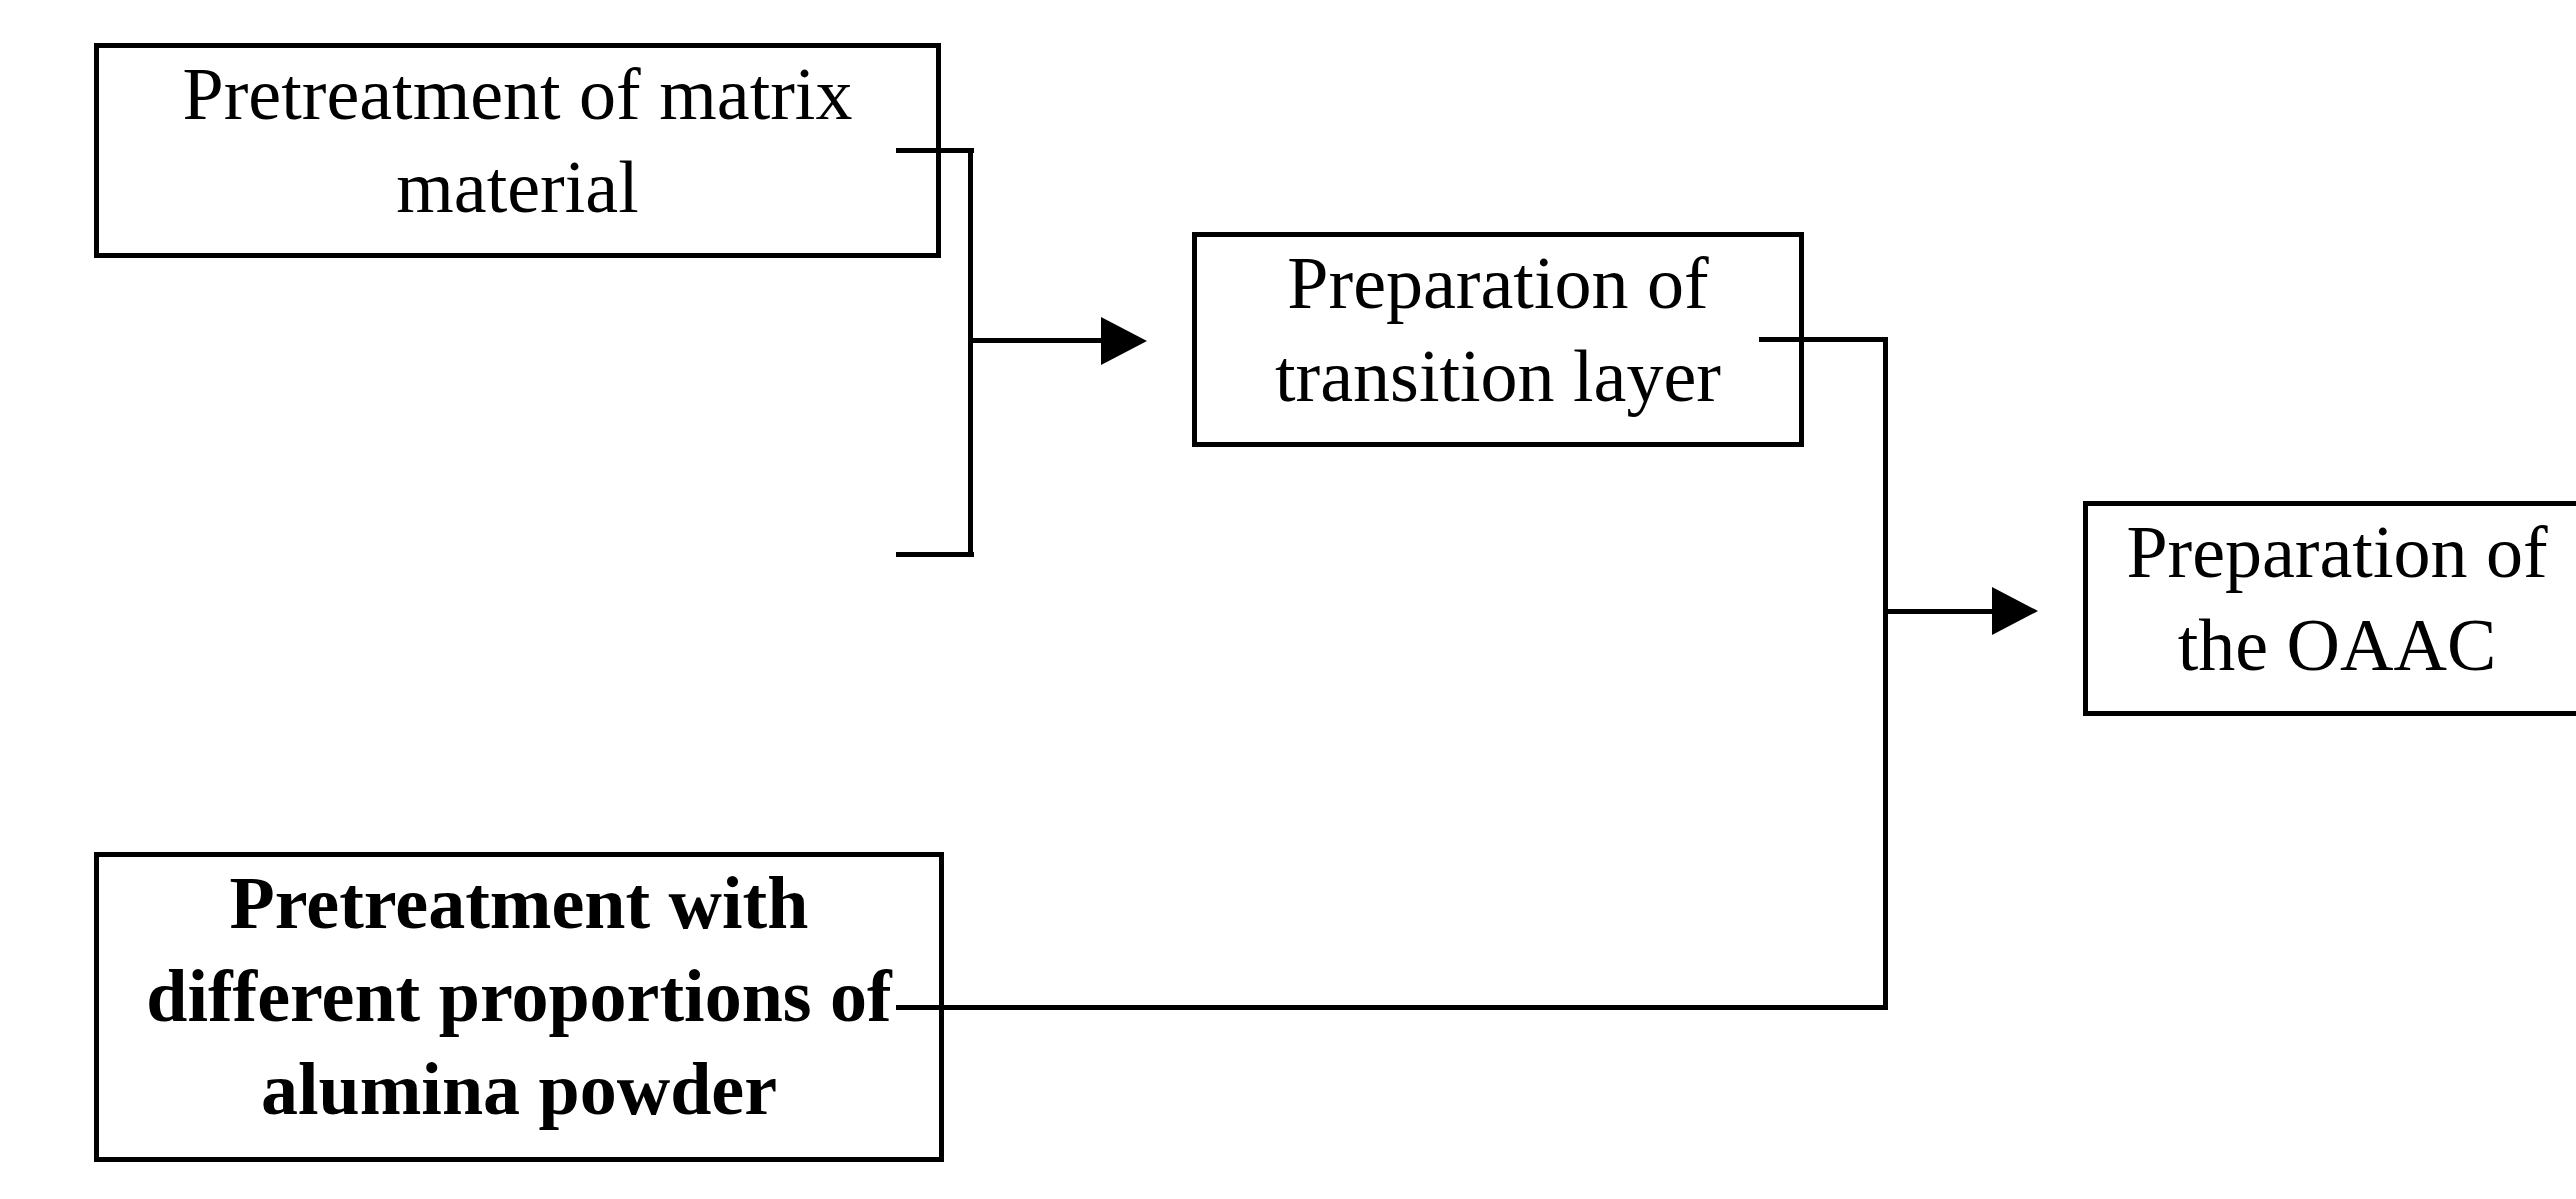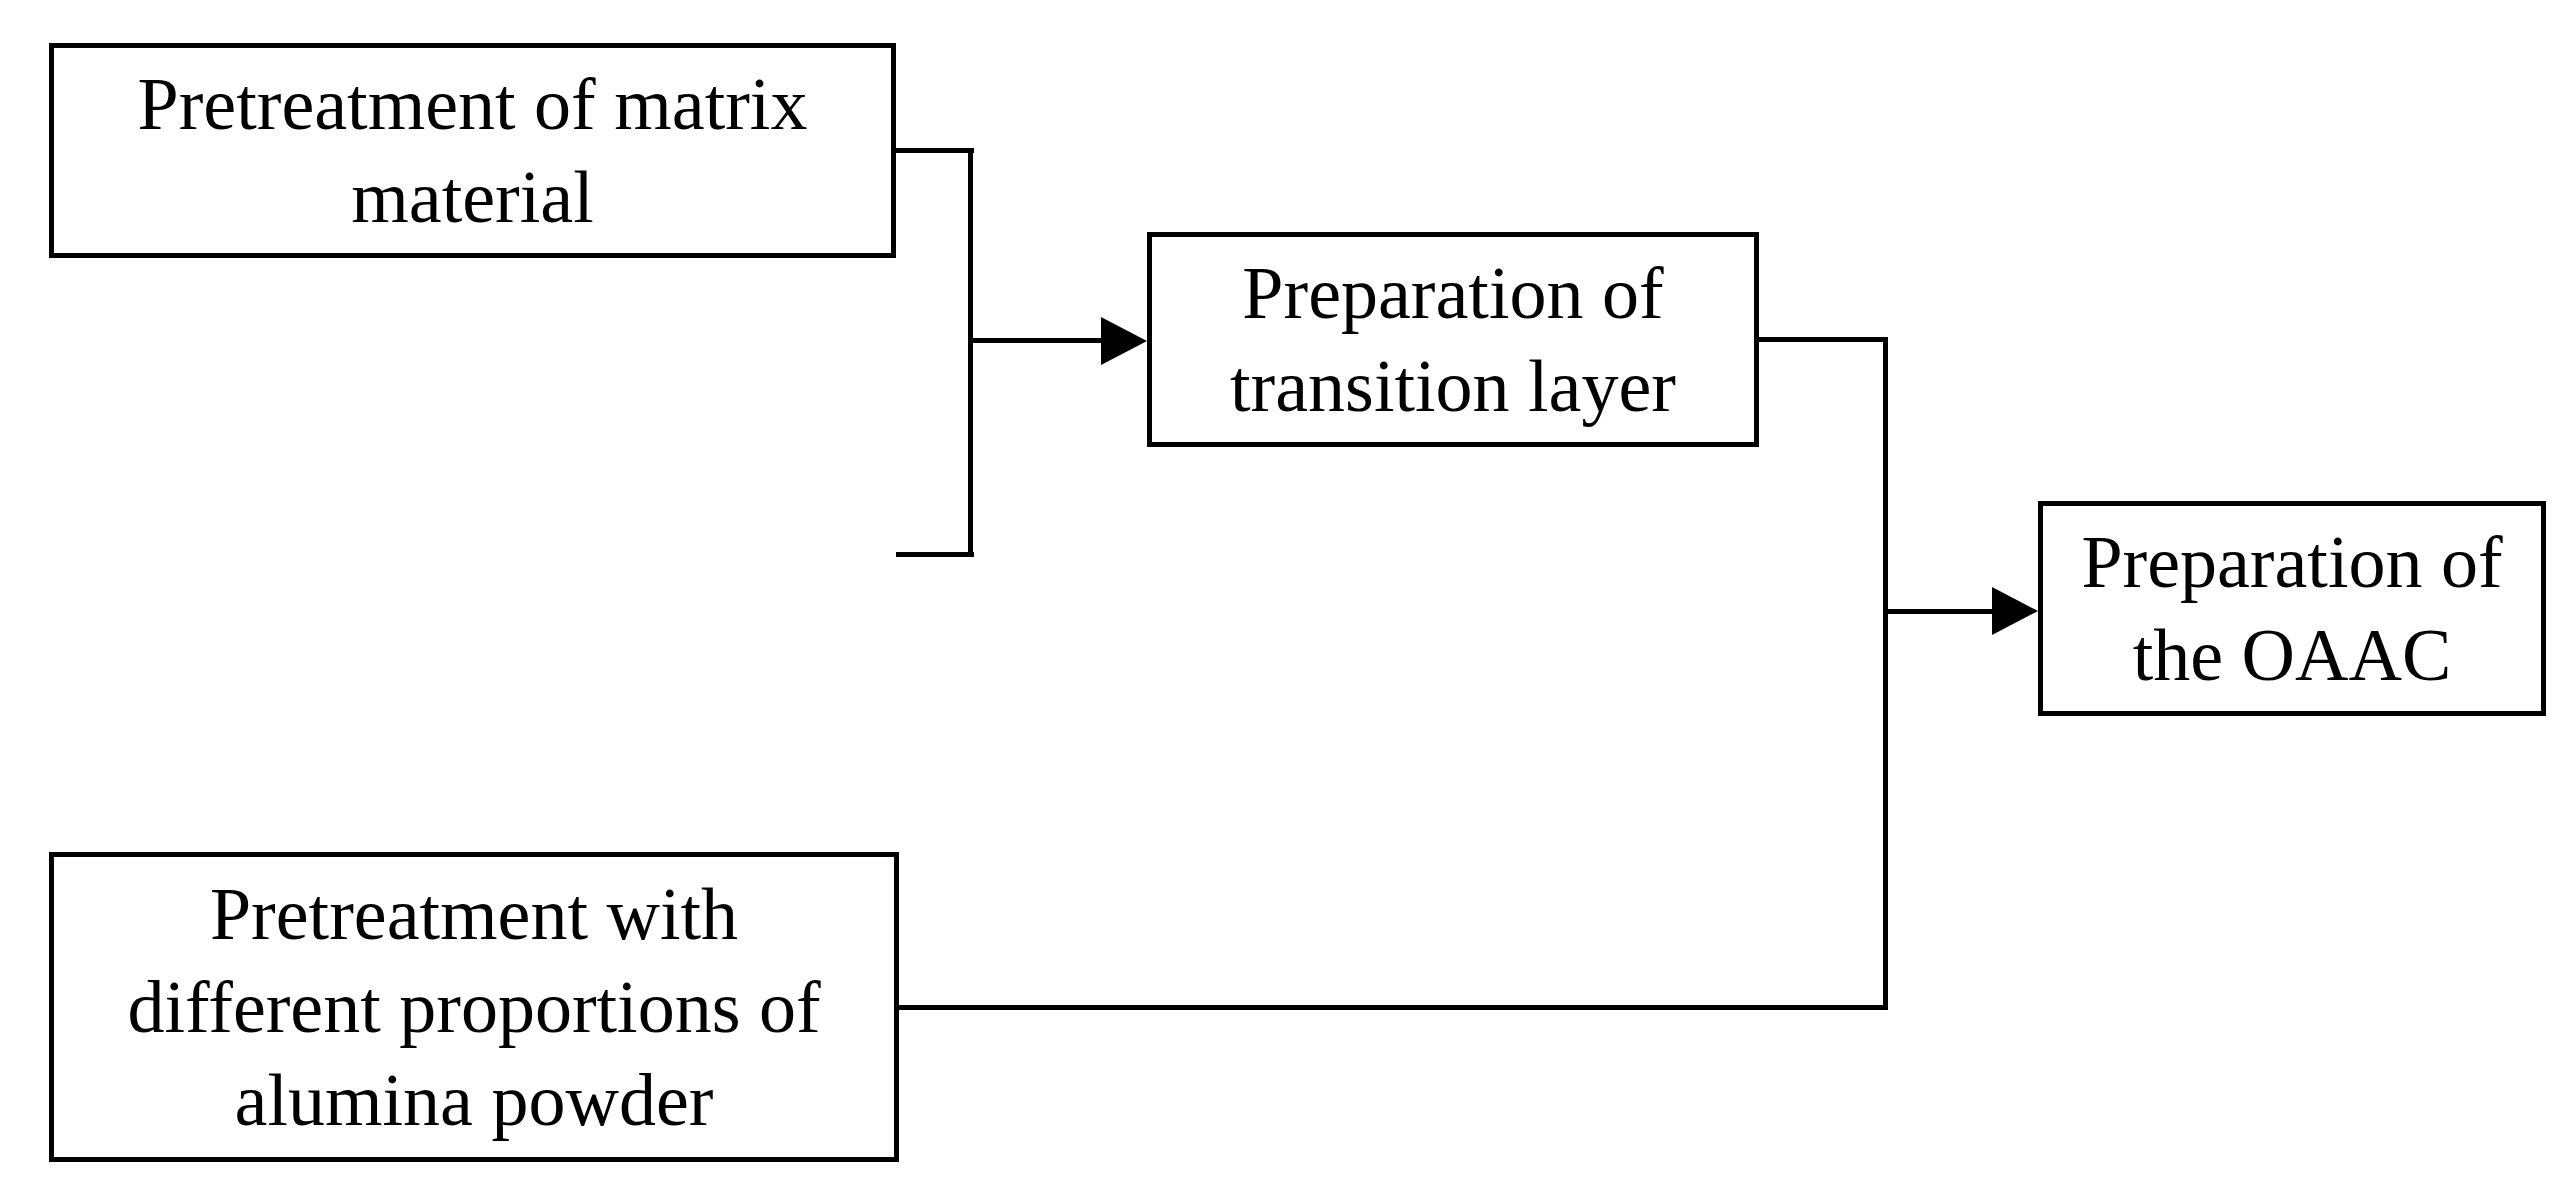--- a/index.html
+++ b/index.html
@@ -14,22 +14,23 @@
     background: #ffffff;
     font-family: "Liberation Serif", "DejaVu Serif", serif;
     color: #000000;
   }
   .flow-box {
     position: absolute;
     box-sizing: border-box;
     border: 5px solid #000000;
     background: #ffffff;
     display: flex;
-    align-items: center;
+    align-items: flex-start;
     justify-content: center;
+    margin-left: 45px;
   }
   .flow-box .label {
     white-space: pre-line;
     text-align: center;
     font-size: 74px;
     line-height: 93px;
     color: #000000;
   }
   .conn {
     position: absolute;
@@ -39,21 +40,21 @@
     position: absolute;
     width: 0;
     height: 0;
     border-top: 24px solid transparent;
     border-bottom: 24px solid transparent;
     border-left: 46px solid #000000;
   }
   
   #box-matrix            { left: 49px;   top: 43px;   width: 847px; height: 215px; }
   #box-transition-powder { left: 49px;   top: 447px;  width: 847px; height: 215px; }
-  #box-alumina           { left: 49px;   top: 852px;  width: 850px; height: 310px; }
+  #box-alumina           { left: 49px;   top: 852px;  width: 850px; height: 310px; font-weight: bold; }
   #box-transition-layer  { left: 1147px; top: 232px;  width: 612px; height: 215px; }
   #box-oaac              { left: 2038px; top: 501px;  width: 508px; height: 215px; }
   
   #stub-matrix        { left: 896px;  top: 148px;  width: 78px;  height: 5px; }
   #bracket-vertical   { left: 968px;  top: 148px;  width: 5px;   height: 409px; }
   #stub-powder        { left: 896px;  top: 552px;  width: 78px;  height: 5px; }
   #arrow1-shaft       { left: 971px;  top: 338px;  width: 132px; height: 5px; }
   #arrow1-head        { left: 1101px; top: 317px; }
   #stub-layer-out     { left: 1759px; top: 337px;  width: 126px; height: 5px; }
   #merge-vertical     { left: 1883px; top: 337px;  width: 5px;   height: 673px; }

